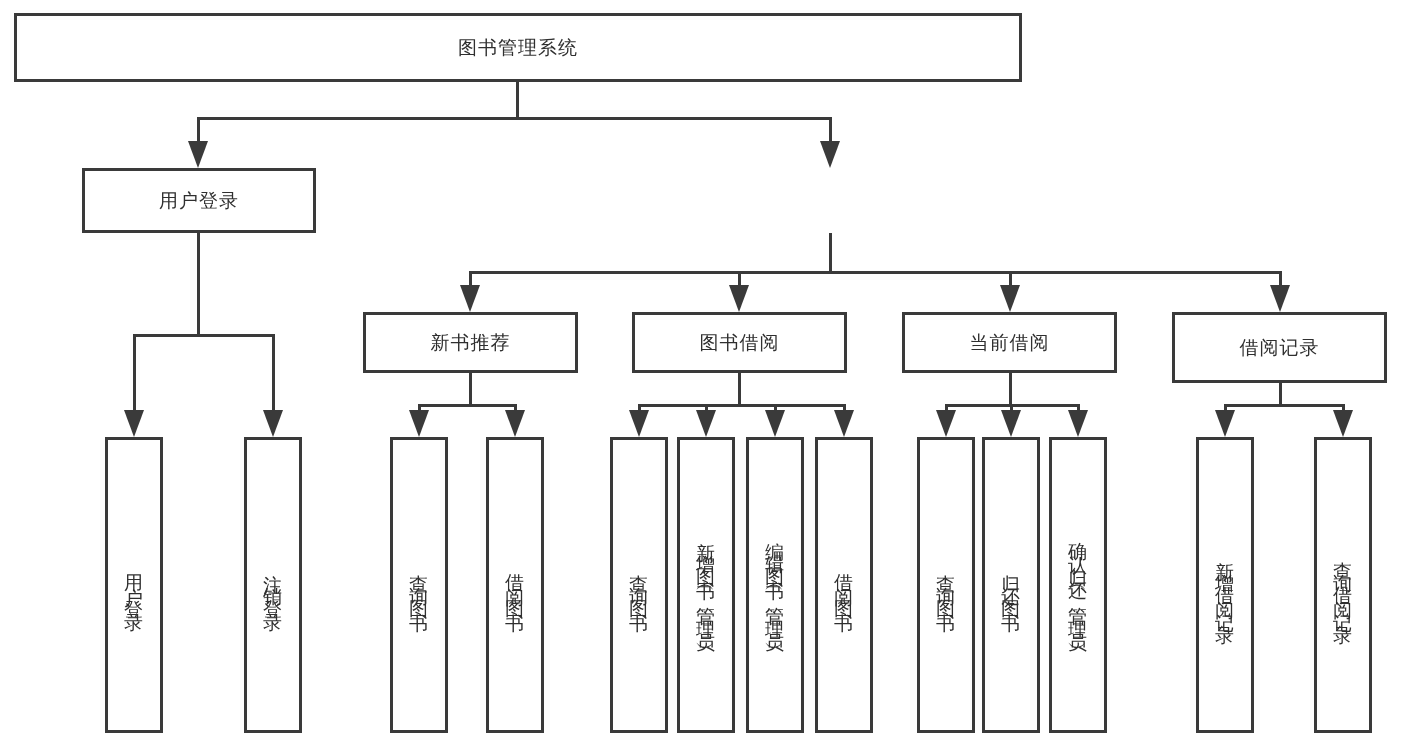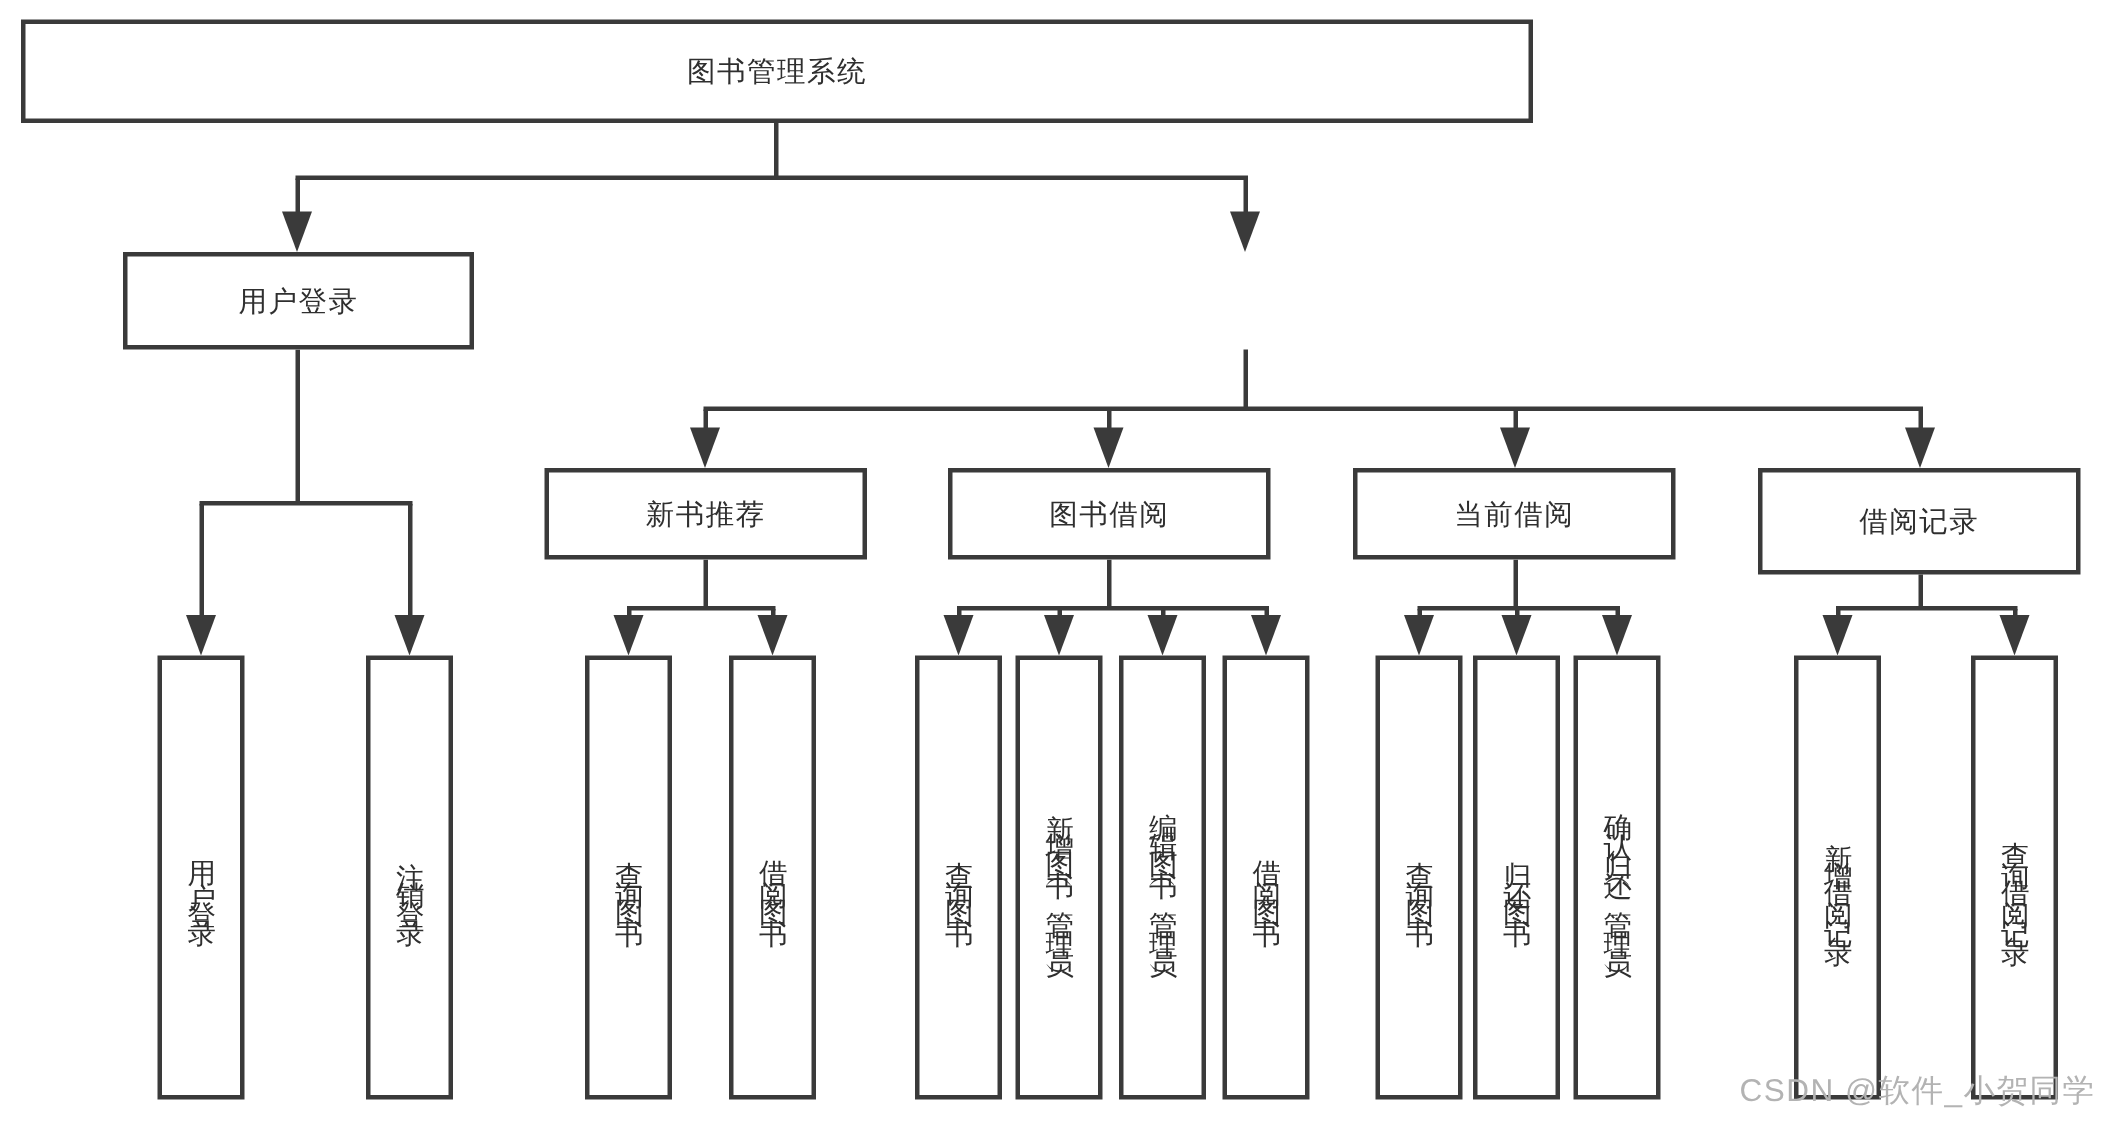--- a/index.html
+++ b/index.html
@@ -159,15 +159,14 @@
   <div class="arrow" style="left:1001px; top:410px;"></div>
   <div class="arrow" style="left:1068px; top:410px;"></div>
 
   <div class="vline" style="left:1279px; top:373px; height:33px;"></div>
   <div class="hline" style="left:1224px; top:404px; width:121px;"></div>
   <div class="vline" style="left:1224px; top:406px; height:8px;"></div>
   <div class="vline" style="left:1342px; top:406px; height:8px;"></div>
   <div class="arrow" style="left:1215px; top:410px;"></div>
   <div class="arrow" style="left:1333px; top:410px;"></div>
 
-  <div class="watermark">CSDN @软件_小贺同学</div>
 
 </div>
 
 </body></html>

